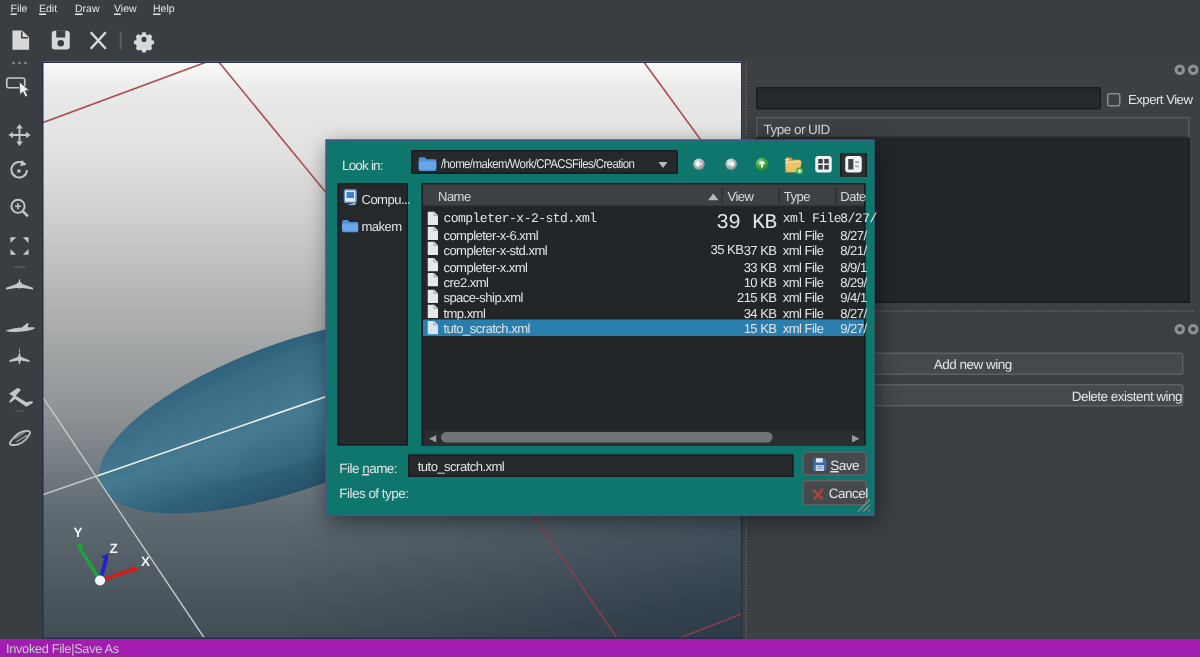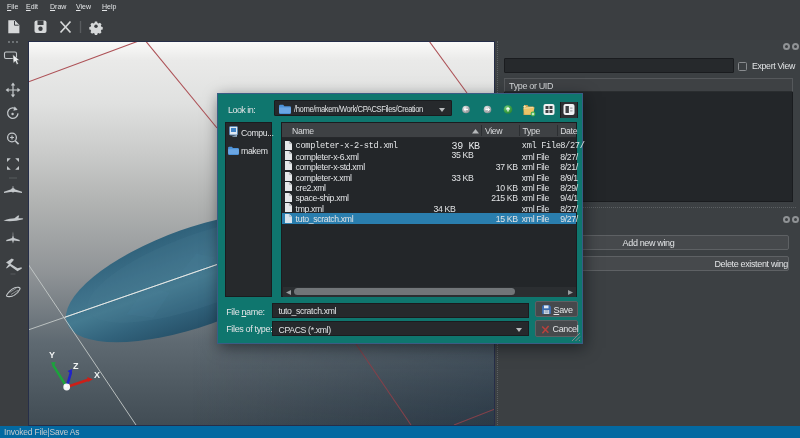--- a/index.html
+++ b/index.html
@@ -173,21 +173,21 @@
 <div class="abs" style="left:500px;top:207px;width:296px;height:1px;border-top:1px dotted #5c6063"></div>
 <div class="abs circ" style="left:783px;top:216px"></div>
 <div class="abs circ" style="left:792px;top:216px"></div>
 <div class="abs btn" style="left:504px;top:234.5px;width:285px;height:15.5px">
     <span class="t" style="position:absolute;left:4px;right:0;top:2.5px;text-align:center">Add new wing</span>
   </div>
 <div class="abs btn" style="left:504px;top:255.5px;width:285px;height:15.5px">
     <span class="t" style="position:absolute;left:20px;right:0;top:2.5px;text-align:right">Delete existent wing</span>
   </div>
 
-<div class="abs" style="left:0;top:425.5px;width:800px;height:12.5px;background:#0369a1">
+<div class="abs" style="left:0;top:425.5px;width:800px;height:12.5px;background:#a21caf">
  <span class="t" style="position:absolute;left:4px;top:1.5px;font-size:8.5px;letter-spacing:-.2px;color:#c8cbcd">Invoked File|Save As</span>
   </div>
 
 <div class="abs" style="left:217px;top:93px;width:366px;height:251px;background:#0f766e;border:1px solid #3a5c85;box-shadow:2px 4px 14px rgba(10,12,16,.55)">
  <span class="abs t" style="left:10px;top:10.5px;letter-spacing:-.55px">Look in:</span>
  <div class="abs well" style="left:56px;top:5.5px;width:178px;height:16.5px;border-radius:1px">
   <svg class="abs" style="left:4px;top:3.5px" width="12" height="10" viewBox="0 0 12 10">
    <path d="M0 2 q0 -1.2 1.2 -1.2 h3 l1.2 1.4 h5.4 q1.2 0 1.2 1.2 v5.4 q0 1.2 -1.2 1.2 h-9.6 q-1.2 0 -1.2 -1.2 z" fill="#4d92d8"></path>
    <path d="M0 3.6 h12 v4.2 q0 1.2 -1.2 1.2 h-9.6 q-1.2 0 -1.2 -1.2 z" fill="#6aa6e4"></path>
   </svg>
@@ -265,51 +265,51 @@
    <div class="abs" style="left:199.4px;top:2px;width:1px;height:11px;background:#2c2f32"></div>
    <div class="abs" style="left:237.2px;top:2px;width:1px;height:11px;background:#2c2f32"></div>
    <div class="abs" style="left:275.1px;top:2px;width:1px;height:11px;background:#2c2f32"></div>
   </div>
   <div class="abs" style="left:0;top:16.8px;width:294.5px;height:10.5px;font-family:Liberation Mono, monospace;">
    <svg class="abs" style="left:3.5px;top:0.8px" width="7" height="9" viewBox="0 0 7 9">
           <path d="M0 0 h4.4 L7 2.6 V9 H0z" fill="#e6e8ea"></path>
           <path d="M4.4 0 v2.6 h2.6" fill="none" stroke="#a9abad" stroke-width="0.8"></path>
         </svg>
    <span class="abs t" style="left:14.1px;top:1.4px;font-size:8.7px">completer-x-2-std.xml</span>
-   <span class="abs t" style="left:170px;top:1.4px;width:66.2px;font-size:10px">39 KB</span>
+   <span class="abs t" style="left:170px;top:1.4px;width:66.2px;text-align:right;font-size:14px">39 KB</span>
    <span class="abs t" style="left:240.3px;top:1.4px;font-size:8.7px">xml File</span>
    <span class="abs t" style="left:278.7px;top:1.4px;font-size:8.7px">8/27/</span>
   </div>
   <div class="abs" style="left:0;top:27.3px;width:294.5px;height:10.5px;">
    <svg class="abs" style="left:3.5px;top:0.8px" width="7" height="9" viewBox="0 0 7 9">
           <path d="M0 0 h4.4 L7 2.6 V9 H0z" fill="#e6e8ea"></path>
           <path d="M4.4 0 v2.6 h2.6" fill="none" stroke="#a9abad" stroke-width="0.8"></path>
         </svg>
    <span class="abs t" style="left:14.1px;top:1.4px;font-size:8.7px">completer-x-6.xml</span>
-   <span class="abs t" style="left:170px;top:0;width:66.2px;text-align:left;font-size:8.7px">35 KB</span>
+   <span class="abs t" style="left:170px;top:11px;width:66.2px;text-align:center;font-size:8.7px">35 KB</span>
    <span class="abs t" style="left:240.3px;top:1.4px;font-size:8.7px">xml File</span>
    <span class="abs t" style="left:278.7px;top:1.4px;font-size:8.7px">8/27/</span>
   </div>
   <div class="abs" style="left:0;top:37.7px;width:294.5px;height:10.5px;">
    <svg class="abs" style="left:3.5px;top:0.8px" width="7" height="9" viewBox="0 0 7 9">
           <path d="M0 0 h4.4 L7 2.6 V9 H0z" fill="#e6e8ea"></path>
           <path d="M4.4 0 v2.6 h2.6" fill="none" stroke="#a9abad" stroke-width="0.8"></path>
         </svg>
    <span class="abs t" style="left:14.1px;top:1.4px;font-size:8.7px">completer-x-std.xml</span>
    <span class="abs t" style="left:170px;top:1.4px;width:66.2px;text-align:right;font-size:8.7px">37 KB</span>
    <span class="abs t" style="left:240.3px;top:1.4px;font-size:8.7px">xml File</span>
    <span class="abs t" style="left:278.7px;top:1.4px;font-size:8.7px">8/21/</span>
   </div>
   <div class="abs" style="left:0;top:48.2px;width:294.5px;height:10.5px;">
    <svg class="abs" style="left:3.5px;top:0.8px" width="7" height="9" viewBox="0 0 7 9">
           <path d="M0 0 h4.4 L7 2.6 V9 H0z" fill="#e6e8ea"></path>
           <path d="M4.4 0 v2.6 h2.6" fill="none" stroke="#a9abad" stroke-width="0.8"></path>
         </svg>
    <span class="abs t" style="left:14.1px;top:1.4px;font-size:8.7px">completer-x.xml</span>
-   <span class="abs t" style="left:170px;top:1.4px;width:66.2px;text-align:left;font-size:8.7px">33 KB</span>
+   <span class="abs t" style="left:170px;top:1.4px;width:66.2px;text-align:right;font-size:8.7px">33 KB</span>
    <span class="abs t" style="left:240.3px;top:1.4px;font-size:8.7px">xml File</span>
    <span class="abs t" style="left:278.7px;top:1.4px;font-size:8.7px">8/9/1</span>
   </div>
   <div class="abs" style="left:0;top:58.6px;width:294.5px;height:10.5px;">
    <svg class="abs" style="left:3.5px;top:0.8px" width="7" height="9" viewBox="0 0 7 9">
           <path d="M0 0 h4.4 L7 2.6 V9 H0z" fill="#e6e8ea"></path>
           <path d="M4.4 0 v2.6 h2.6" fill="none" stroke="#a9abad" stroke-width="0.8"></path>
         </svg>
    <span class="abs t" style="left:14.1px;top:1.4px;font-size:8.7px">cre2.xml</span>
    <span class="abs t" style="left:170px;top:1.4px;width:66.2px;text-align:right;font-size:8.7px">10 KB</span>
@@ -325,21 +325,21 @@
    <span class="abs t" style="left:170px;top:1.4px;width:66.2px;text-align:right;font-size:8.7px">215 KB</span>
    <span class="abs t" style="left:240.3px;top:1.4px;font-size:8.7px">xml File</span>
    <span class="abs t" style="left:278.7px;top:1.4px;font-size:8.7px">9/4/1</span>
   </div>
   <div class="abs" style="left:0;top:79.5px;width:294.5px;height:10.5px;">
    <svg class="abs" style="left:3.5px;top:0.8px" width="7" height="9" viewBox="0 0 7 9">
           <path d="M0 0 h4.4 L7 2.6 V9 H0z" fill="#e6e8ea"></path>
           <path d="M4.4 0 v2.6 h2.6" fill="none" stroke="#a9abad" stroke-width="0.8"></path>
         </svg>
    <span class="abs t" style="left:14.1px;top:1.4px;font-size:8.7px">tmp.xml</span>
-   <span class="abs t" style="left:152px;top:1.4px;width:66.2px;text-align:left;font-size:8.7px">34 KB</span>
+   <span class="abs t" style="left:170px;top:1.4px;width:66.2px;text-align:right;font-size:8.7px">34 KB</span>
    <span class="abs t" style="left:240.3px;top:1.4px;font-size:8.7px">xml File</span>
    <span class="abs t" style="left:278.7px;top:1.4px;font-size:8.7px">8/27/</span>
   </div>
   <div class="abs" style="left:0;top:90.0px;width:294.5px;height:10.5px;background:#2a7eae;">
    <svg class="abs" style="left:3.5px;top:0.8px" width="7" height="9" viewBox="0 0 7 9">
           <path d="M0 0 h4.4 L7 2.6 V9 H0z" fill="#d7e4ee"></path>
           <path d="M4.4 0 v2.6 h2.6" fill="none" stroke="#9db6c8" stroke-width="0.8"></path>
         </svg>
    <span class="abs t" style="left:14.1px;top:1.4px;font-size:8.7px">tuto_scratch.xml</span>
    <span class="abs t" style="left:170px;top:1.4px;width:66.2px;text-align:right;font-size:8.7px">15 KB</span>
@@ -363,26 +363,20 @@
  <div class="abs btn" style="left:317px;top:206.5px;width:43px;height:16.5px">
   <svg class="abs" style="left:5.5px;top:3.5px" width="9" height="9" viewBox="0 0 9 9">
    <path d="M0.8 0 h6.4 L9 1.8 v6.4 q0 .8 -.8 .8 h-7.4 q-.8 0 -.8 -.8 v-6.4 q0 -.8 .8 -.8z" fill="#3c6cae"></path>
    <rect x="2" y="0.5" width="4.5" height="2.8" fill="#dfe7f0"></rect>
    <rect x="1.8" y="5" width="5.4" height="4" fill="#c8d4e2"></rect>
    <path d="M2.8 5.8 h3.4 M2.8 7.2 h3.4" stroke="#8094ab" stroke-width="0.7"></path>
   </svg>
   <span class="abs t" style="left:17.5px;top:3.2px"><u>S</u>ave</span>
  </div>
  <span class="abs t" style="left:8.2px;top:230.3px">Files of type:</span>
- <div class="abs well" style="left:54px;top:227.3px;width:257px;height:14.6px">
-  <span class="abs t" style="left:5.5px;top:2.3px;font-size:8.7px">CPACS (*.xml)</span>
-  <svg class="abs" style="right:6px;top:6px" width="6" height="4" viewBox="0 0 6 4">
-        <path d="M0 0 h6 l-3 4z" fill="#b9bcbe"></path>
-      </svg>
- </div>
  <div class="abs btn" style="left:317px;top:226.3px;width:43px;height:16.5px">
   <svg class="abs" style="left:5px;top:3.5px" width="9" height="9" viewBox="0 0 9 9">
    <path d="M1.2 1.4 L7.4 7.8 M7.6 1 L1.4 8.2" stroke="#b8413c" stroke-width="1.5" fill="none"></path>
   </svg>
   <span class="abs t" style="left:16.5px;top:3.2px">Cancel</span>
  </div>
  <svg class="abs" style="right:1px;bottom:1px" width="11" height="11" viewBox="0 0 11 11">
   <path d="M10 2 L2 10 M10 5.5 L5.5 10 M10 9 L9 10" stroke="#85898c" stroke-width="1"></path>
  </svg>
 </div>

